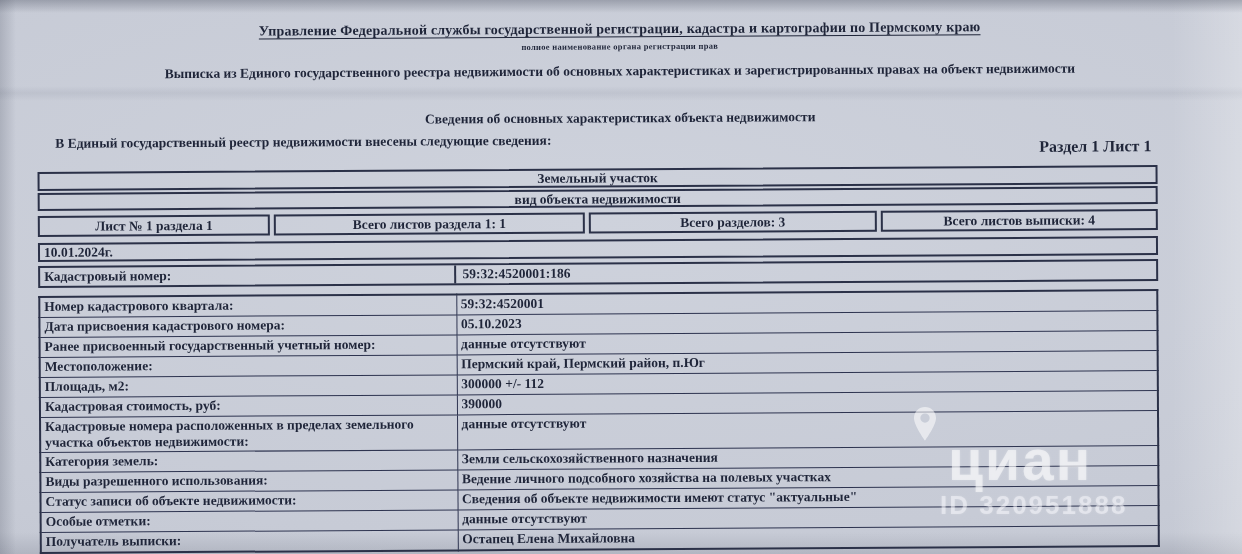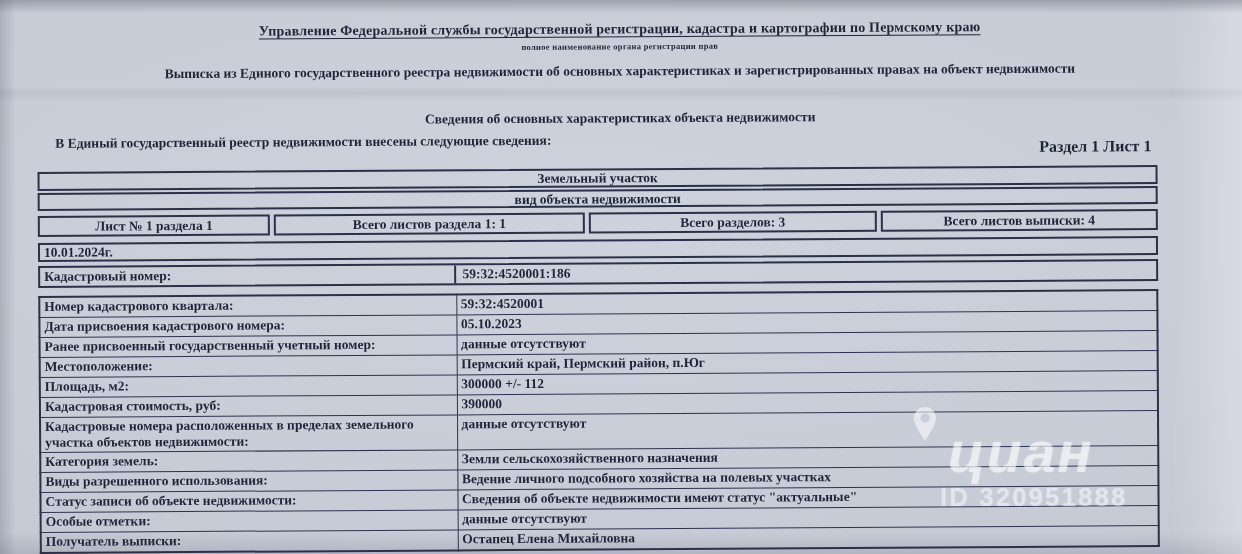--- a/index.html
+++ b/index.html
@@ -35,22 +35,22 @@
   .kv-row{display:flex;margin-top:4px;}
   .kv-label{width:37.3%;border-right:2px solid #2b3148;padding:1px 4px;box-sizing:border-box;}
   .kv-value{flex:1;padding:1px 6px;}
   table.main{width:100%;margin-top:8px;border-collapse:collapse;border:2px solid #2b3148;}
   table.main td{border:1px solid #2e3450;padding:1px 4px;vertical-align:top;line-height:16px;height:17px;}
   table.main td.lbl{width:37.3%;}
   .wm{position:absolute;left:912px;top:404px;z-index:5;pointer-events:none;
       font-family:"Liberation Sans","DejaVu Sans",sans-serif;color:rgba(255,255,255,.55);}
   .wm-brand{display:flex;align-items:flex-start;}
   .wm-pin{width:26px;height:36px;margin-top:2px;}
-  .wm-text{font-size:57px;font-weight:bold;line-height:1;margin-left:10px;margin-top:20px;letter-spacing:2px;
-           text-shadow:0 0 3px rgba(255,255,255,.25);font-style:italic;}
+  .wm-text{font-size:57px;font-weight:bold;line-height:1;margin-left:10px;margin-top:28px;letter-spacing:2px;
+           text-shadow:0 0 3px rgba(255,255,255,.25);}
   .wm-id{font-size:26px;font-weight:bold;letter-spacing:2px;margin-left:28px;margin-top:1px;
          color:rgba(250,251,255,.48);text-shadow:0 0 3px rgba(255,255,255,.2);}
 </style>
 </head>
 <body>
 
 <div class="doc">
 
   <div class="center authority">Управление Федеральной службы государственной регистрации, кадастра и картографии по Пермскому краю</div>
   <div class="center authority-caption">полное наименование органа регистрации прав</div>

